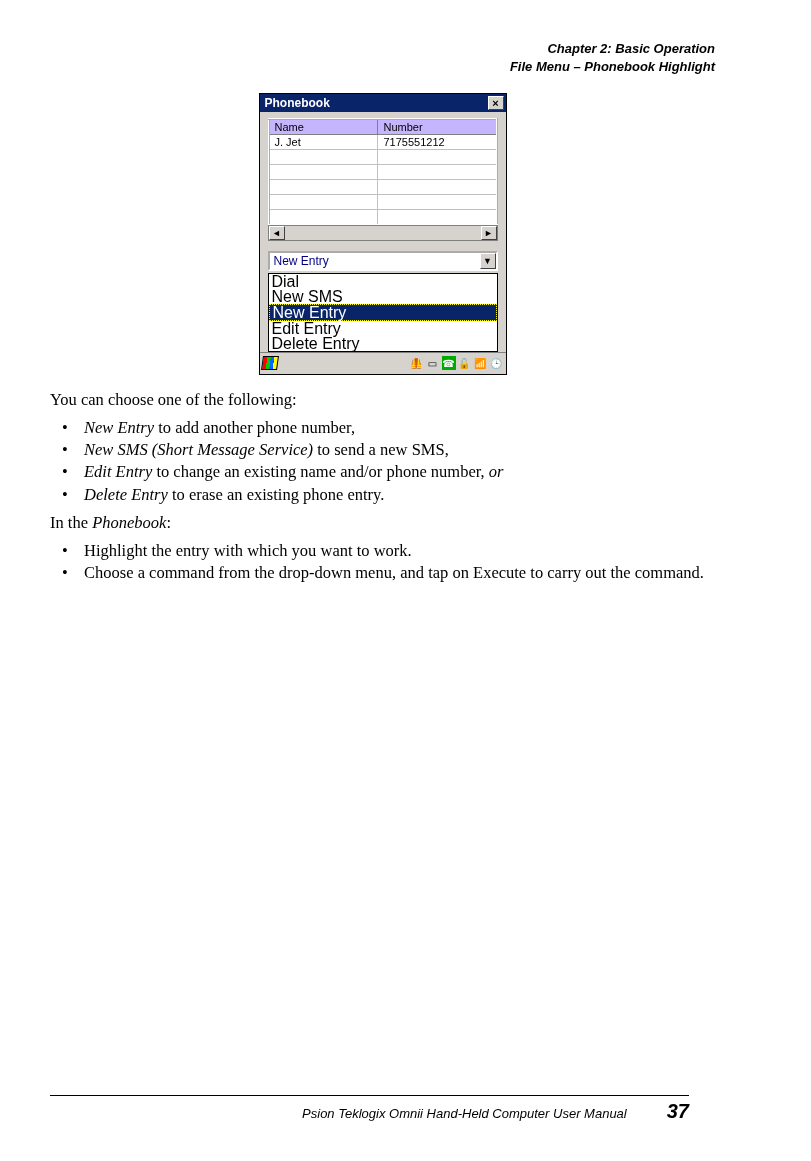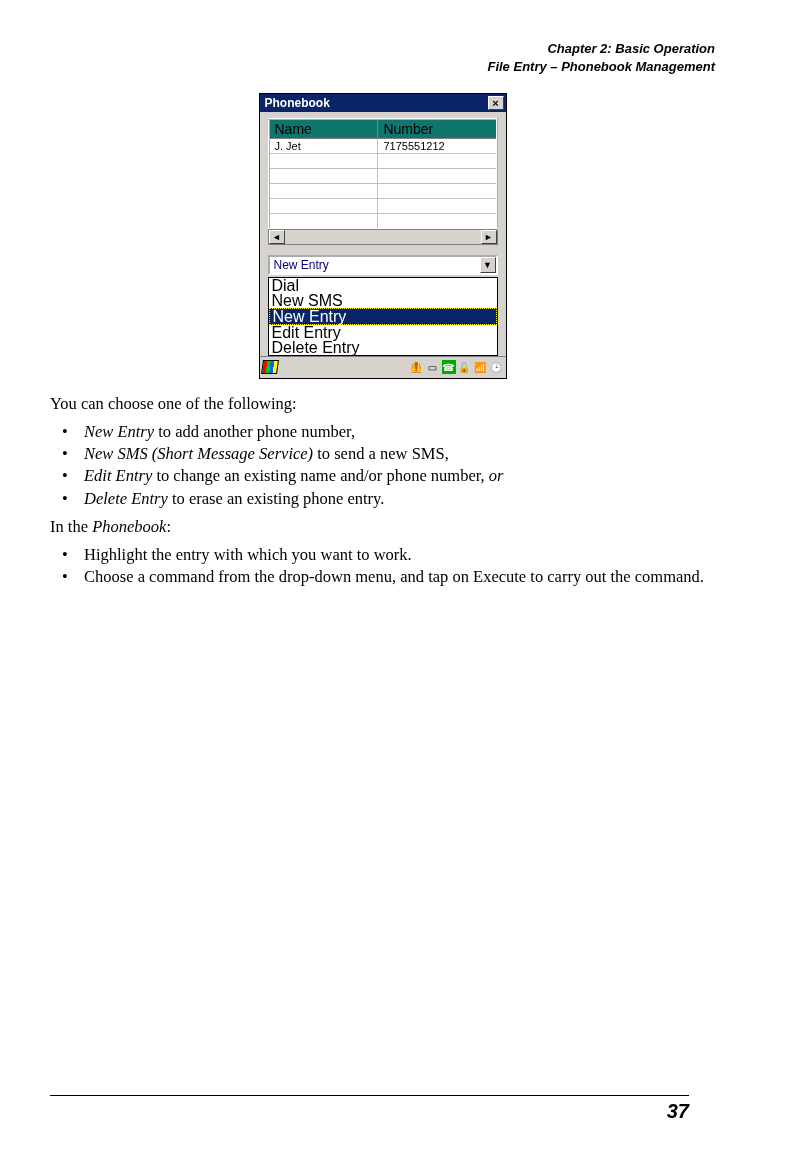--- a/index.html
+++ b/index.html
@@ -66,26 +66,26 @@
   .pb-body {
     padding: 6px 8px 0 8px;
   }
   .pb-table {
     border: 2px inset #fff;
     background: #fff;
     width: 100%;
     border-collapse: collapse;
   }
   .pb-table th {
-    background: #0f766e;
+    background: #c4b5fd;
     font-weight: normal;
     text-align: left;
     padding: 1px 5px;
     border: 1px solid #808080;
-    font-size: 14px;
+    font-size: 11px;
   }
   .pb-table td {
     border: 1px solid #c0c0c0;
     padding: 1px 5px;
     height: 15px;
     font-size: 11px;
   }
   .col-name { width: 48%; }
   .col-num  { width: 52%; }
   .pb-hscroll {
@@ -216,21 +216,21 @@
     font-size: 20px;
   }
 </style>
 </head>
 <body>
 
 <div class="page">
 
   <div class="header">
     <div class="header-line1">Chapter 2: Basic Operation</div>
-    <div class="header-line2">File Entry – Phonebook Management</div>
+    <div class="header-line2">File Menu – Phonebook Highlight</div>
   </div>
 
   <div class="screenshot-wrap">
     <div class="pb">
       <div class="pb-title">
         <span>Phonebook</span>
         <span class="pb-close">×</span>
       </div>
       <div class="pb-body">
         <table class="pb-table">
@@ -304,15 +304,16 @@
       <li><span class="ital">Delete Entry</span><span> to erase an existing phone entry.</span></li>
     </ul>
     <p><span>In the </span><span class="ital">Phonebook</span><span>:</span></p>
     <ul class="bullets">
       <li><span>Highlight the entry with which you want to work.</span></li>
       <li><span>Choose a command from the drop-down menu, and tap on </span><span class="bold">Execute</span><span> to carry out the command.</span></li>
     </ul>
   </div>
 
   <div class="footer">
+    <span>Psion Teklogix Omnii Hand-Held Computer User Manual</span>
     <span class="pg">37</span>
   </div>
 </div>
 
 </body></html>

